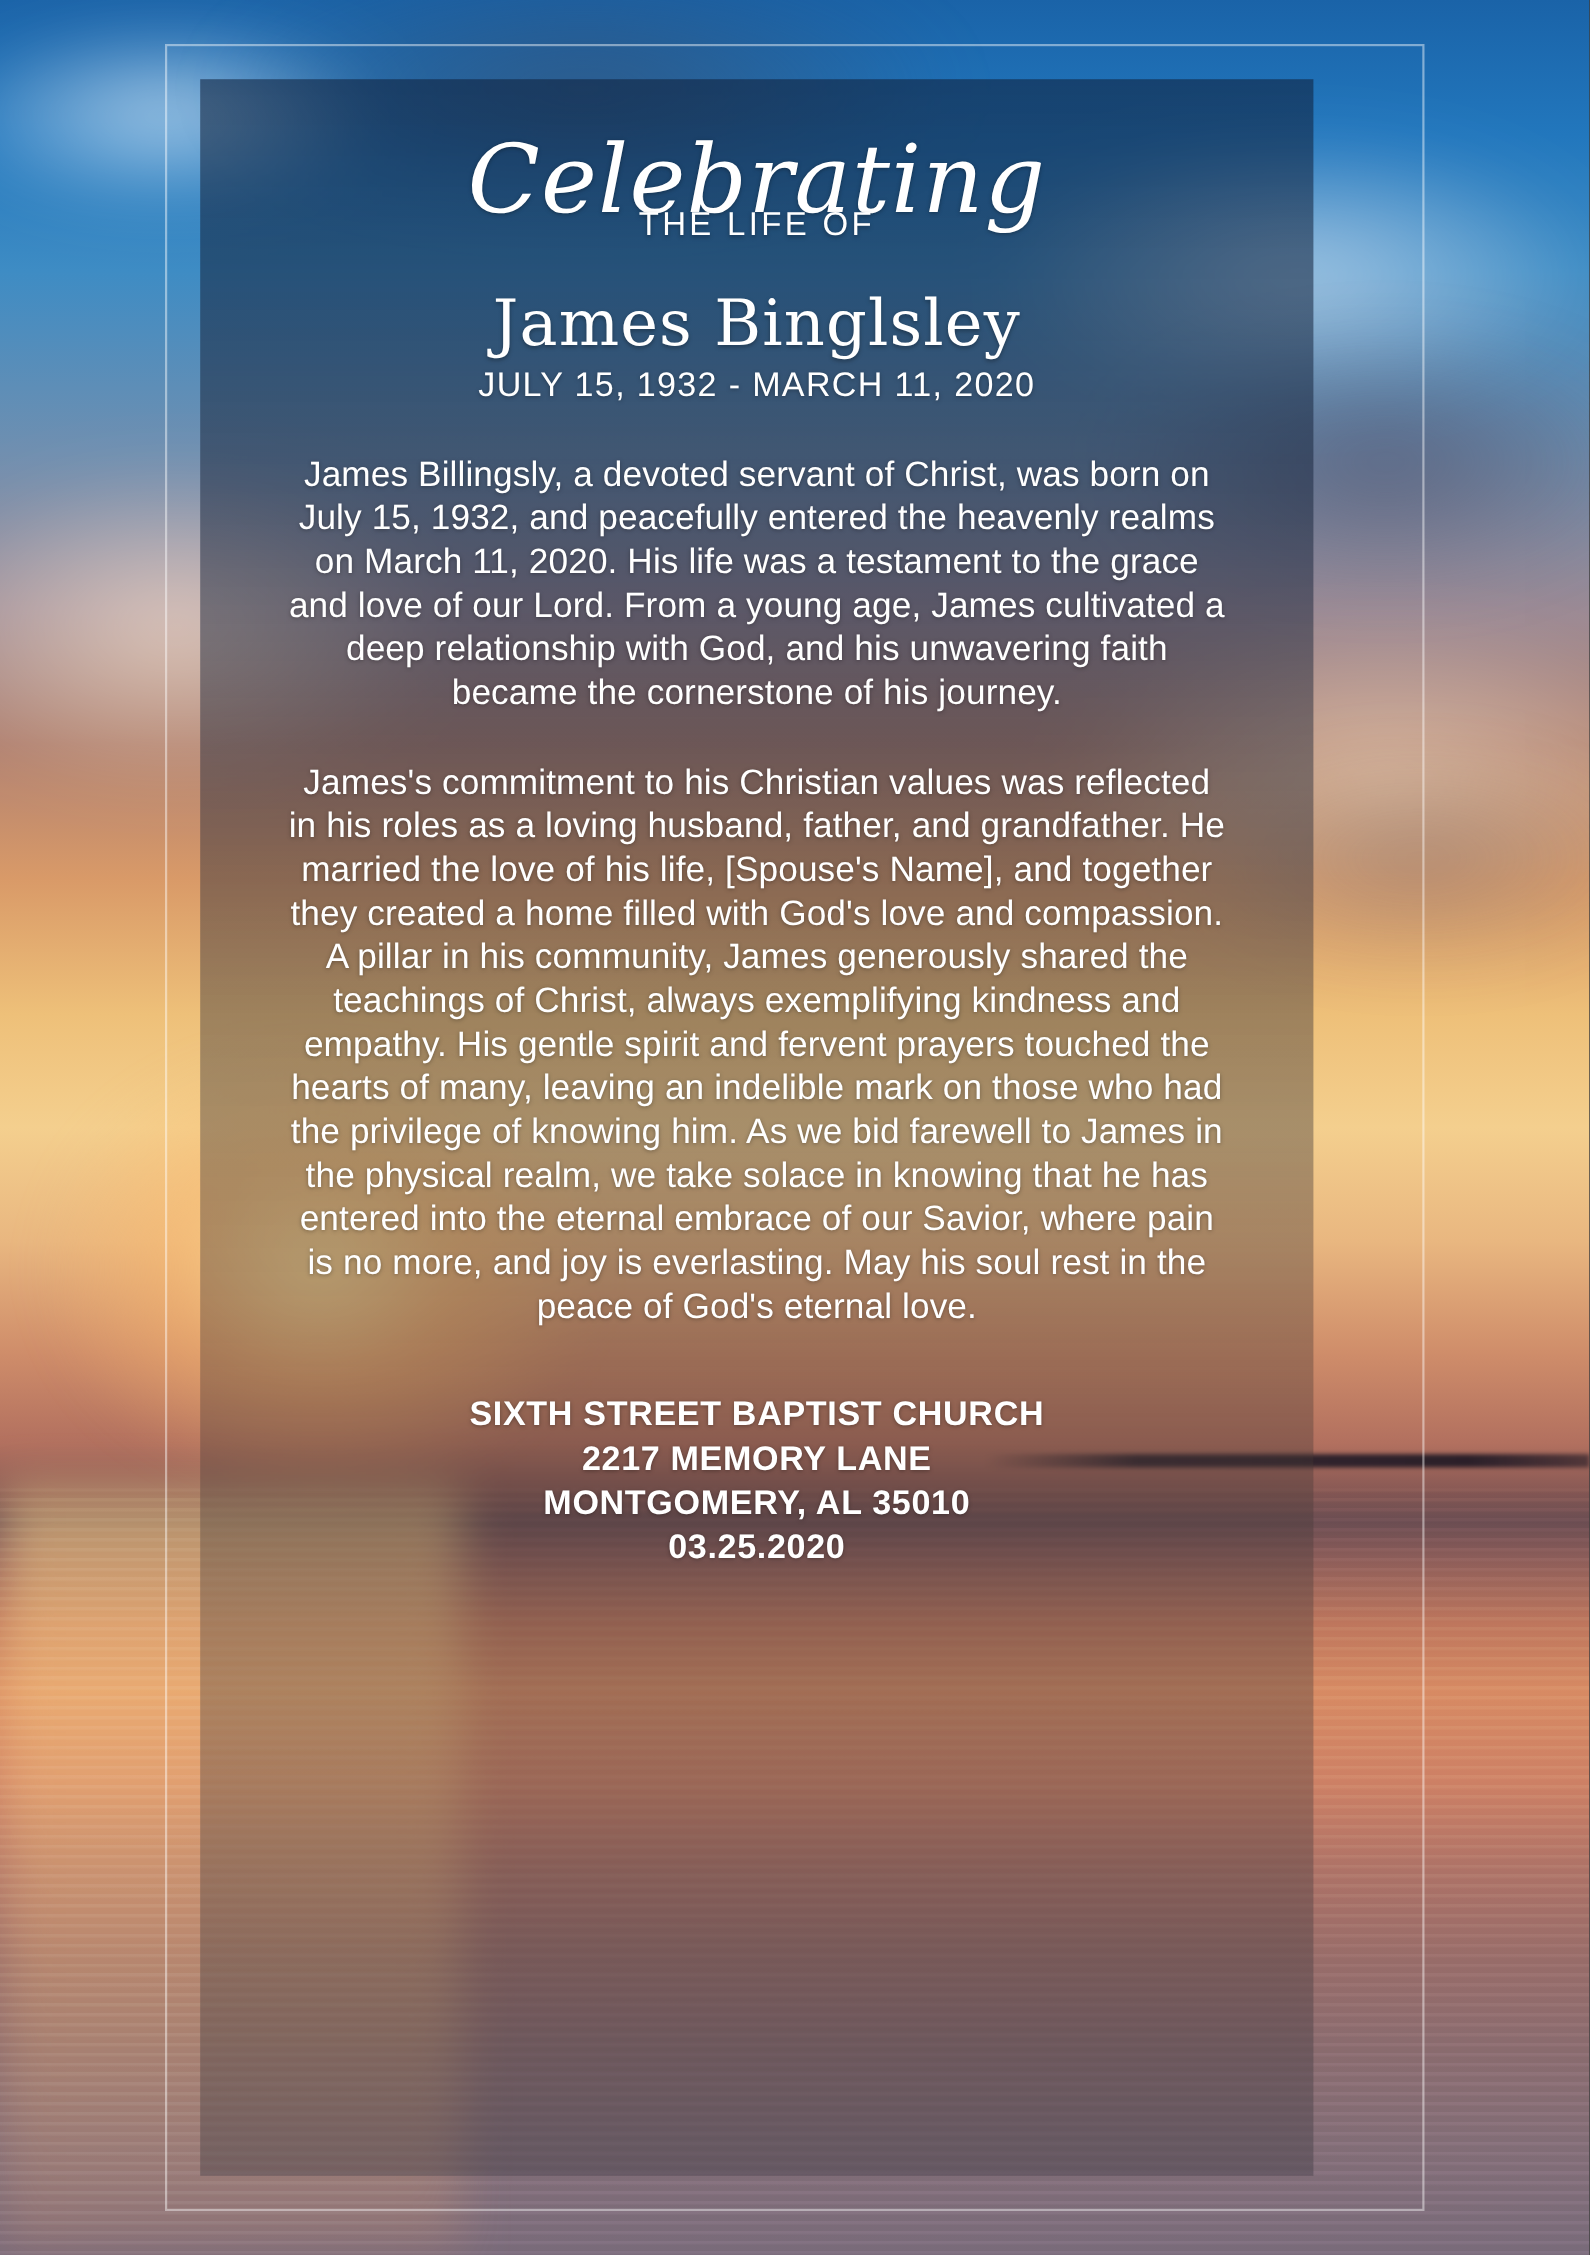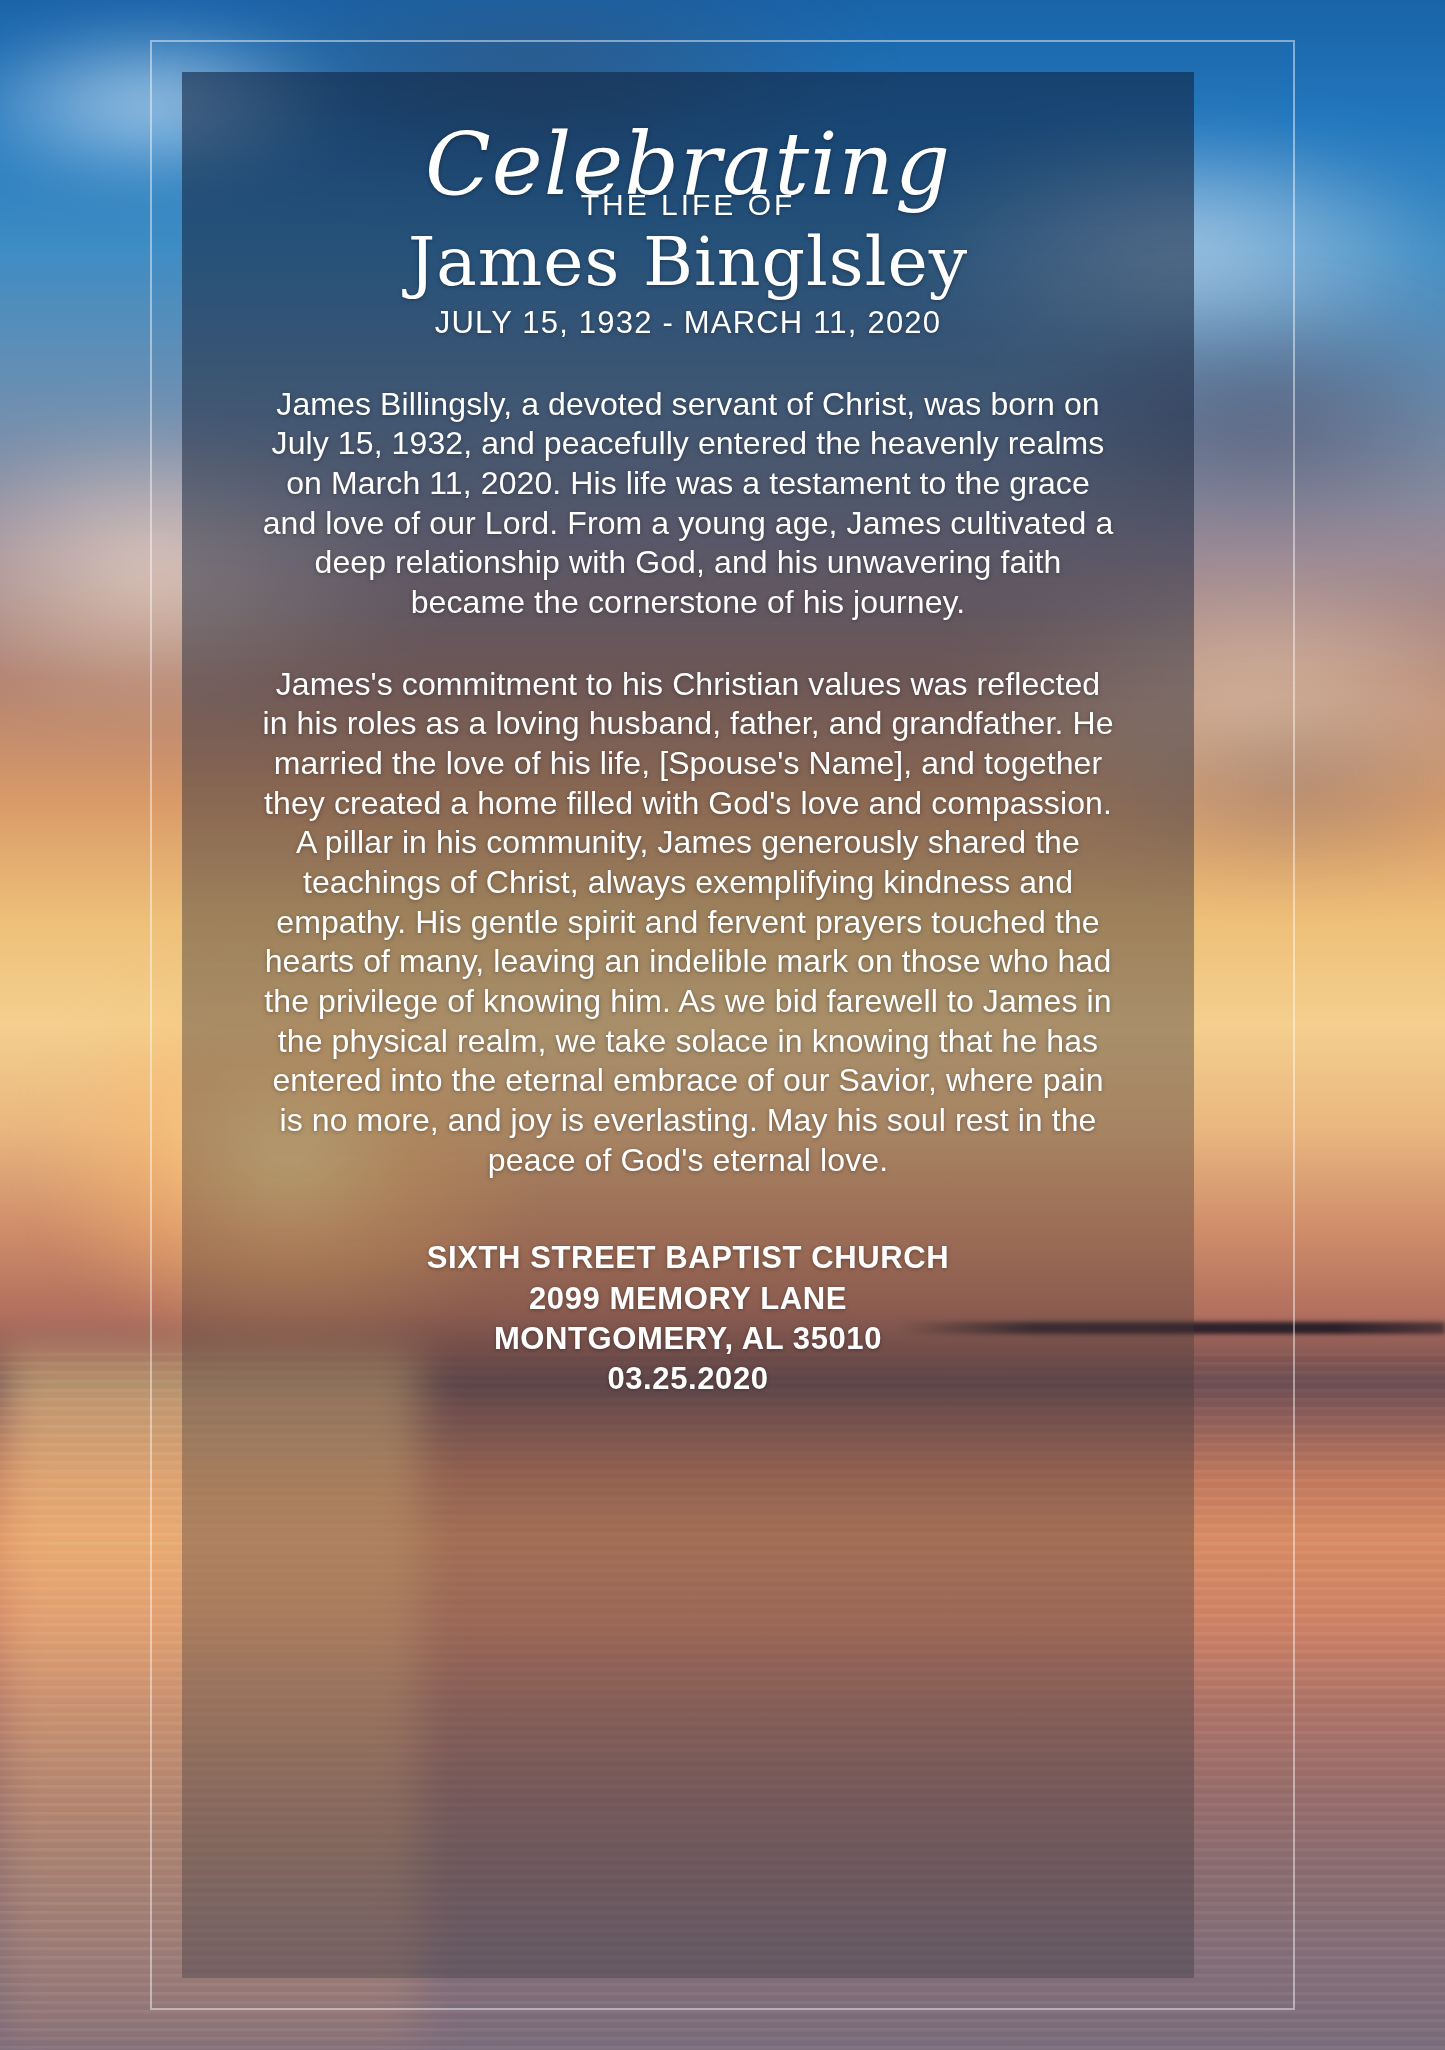--- a/index.html
+++ b/index.html
@@ -147,22 +147,23 @@
     padding-top: 52px;
   }
   .sub-life {
     font-size: 30px;
     letter-spacing: 3px;
     margin-top: -18px;
     font-weight: 400;
   }
   .name {
     font-family: "DejaVu Serif", serif;
-    font-size: 68px;
+    font-size: 58px;
     letter-spacing: 1px;
+    margin-top: 38px;
     font-weight: 400;
   }
   .dates {
     font-size: 31px;
     letter-spacing: 1.2px;
     margin-top: 4px;
   }
 
   .memory-line {
     font-size: 33px;
@@ -215,18 +216,18 @@
     <div class="sub-life">THE LIFE OF</div>
     <div class="name">James Binglsley</div>
     <div class="dates">JULY 15, 1932 - MARCH 11, 2020</div>
 
 
     <div class="para">James Billingsly, a devoted servant of Christ, was born on July 15, 1932, and peacefully entered the heavenly realms on March 11, 2020. His life was a testament to the grace and love of our Lord. From a young age, James cultivated a deep relationship with God, and his unwavering faith became the cornerstone of his journey.</div>
     <div class="para para-2">James's commitment to his Christian values was reflected in his roles as a loving husband, father, and grandfather. He married the love of his life, [Spouse's Name], and together they created a home filled with God's love and compassion. A pillar in his community, James generously shared the teachings of Christ, always exemplifying kindness and empathy. His gentle spirit and fervent prayers touched the hearts of many, leaving an indelible mark on those who had the privilege of knowing him. As we bid farewell to James in the physical realm, we take solace in knowing that he has entered into the eternal embrace of our Savior, where pain is no more, and joy is everlasting. May his soul rest in the peace of God's eternal love.</div>
 
     <div class="service">
       <div>SIXTH STREET BAPTIST CHURCH</div>
-      <div>2099 MEMORY LANE</div>
+      <div>2217 MEMORY LANE</div>
       <div>MONTGOMERY, AL 35010</div>
       <div>03.25.2020</div>
     </div>
   </div>
 </div>
 
 </body></html>

